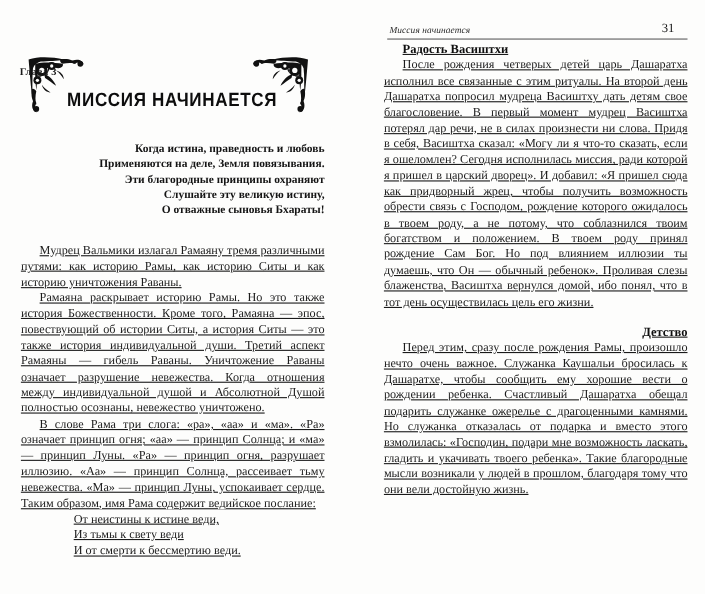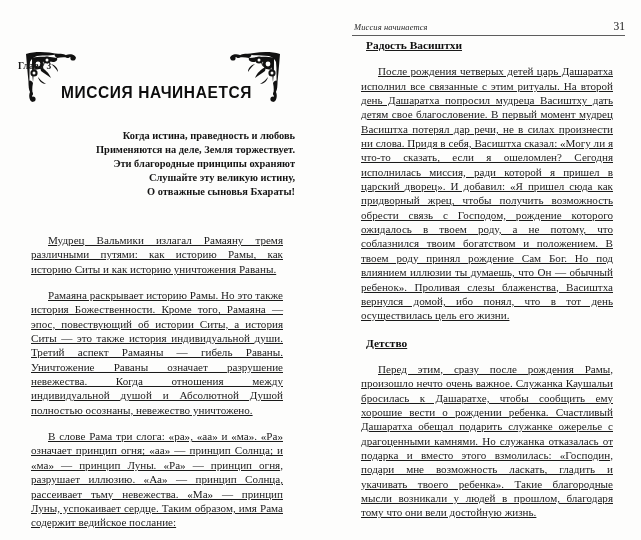--- a/index.html
+++ b/index.html
@@ -47,21 +47,21 @@
     left: 6px;
     top: 0;
     font-style: italic;
     font-size: 8.5px;
     letter-spacing: .1px;
     color: #2a2a2a;
     white-space: nowrap;
   }
   .runhead-folio {
     position: absolute;
-    right: 0;
+    right: 12px;
     top: -2px;
     font-size: 11.5px;
     color: #141414;
   }
   .runhead-rule {
     position: absolute;
     left: 4px;
     right: 0;
     top: 13px;
     border-top: 1px solid #5d5d5d;
@@ -122,39 +122,39 @@
   .body-block {
     position: absolute;
     left: 1px;
     width: 276px;
     text-decoration: underline;
   }
   .body-left  { top: 221px; }
   .body-right { top: 38px; }
 
   p.para {
-    margin: 12px;
+    margin: 0;
     text-align: justify;
     text-align-last: left;
     text-indent: 17px;
     font-size: 11.1px;
     line-height: 14.35px;
     color: #1c1c1c;
     hyphens: manual;
   }
 
   h3.subhead {
     margin: 0 0 0 17px;
     padding: 0;
     font-size: 11.4px;
     font-weight: bold;
     line-height: 14.35px;
     color: #0f0f0f;
   }
-  h3.subhead.spaced { margin-top: 13px; }
+  h3.subhead.spaced { margin-top: 13px; text-align: right; }
 
   
   .verse {
     margin: 0;
     padding-left: 48px;
     font-size: 11.1px;
     line-height: 14.35px;
     color: #1c1c1c;
   }
   .verse div { white-space: nowrap; }
@@ -216,31 +216,32 @@
           <path d="M16 29 C17 33 20 36 24 36 C21 34 18 32 16 29 Z"></path>
         </g>
       </svg>
     </div>
 
     <div class="chapter-label">Глава 3</div>
     <div class="chapter-title">МИССИЯ НАЧИНАЕТСЯ</div>
 
     <div class="epigraph">
       <div>Когда истина, праведность и любовь</div>
-      <div>Применяются на деле, Земля торжествует.</div>
+      <div>Применяются на деле, Земля повязывания.</div>
       <div>Эти благородные принципы охраняют</div>
       <div>Слушайте эту великую истину,</div>
       <div>О отважные сыновья Бхараты!</div>
     </div>
 
     <div class="body-block body-left">
       <p class="para">Мудрец Вальмики излагал Рамаяну тремя различными путями: как историю Рамы, как историю Ситы и как историю уничтожения Раваны.</p>
       <p class="para">Рамаяна раскрывает историю Рамы. Но это также история Божественности. Кроме того, Рамаяна — эпос, повествующий об истории Ситы, а история Ситы — это также история индивидуальной души. Третий аспект Рамаяны — гибель Раваны. Уничтожение Раваны означает разрушение невежества. Когда отношения между индивидуальной душой и Абсолютной Душой полностью осознаны, невежество уничтожено.</p>
       <p class="para">В слове Рама три слога: «ра», «аа» и «ма». «Ра» означает принцип огня; «аа» — принцип Солнца; и «ма» — принцип Луны. «Ра» — принцип огня, разрушает иллюзию. «Аа» — принцип Солнца, рассеивает тьму невежества. «Ма» — принцип Луны, успокаивает сердце. Таким образом, имя Рама содержит ведийское послание:</p>
       <div class="verse">
+        <div>От неистины к истине веди,</div>
         <div>Из тьмы к свету веди</div>
         <div>И от смерти к бессмертию веди.</div>
       </div>
     </div>
   </div>
 
   <div class="col col-right">
 
     <div class="runhead">
       <span class="runhead-title">Миссия начинается</span>

